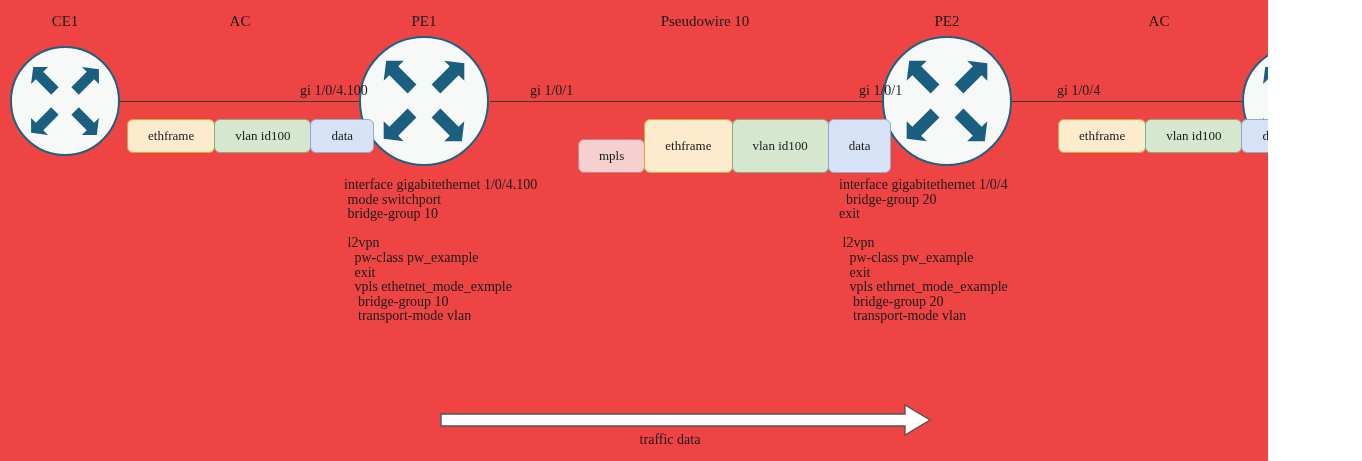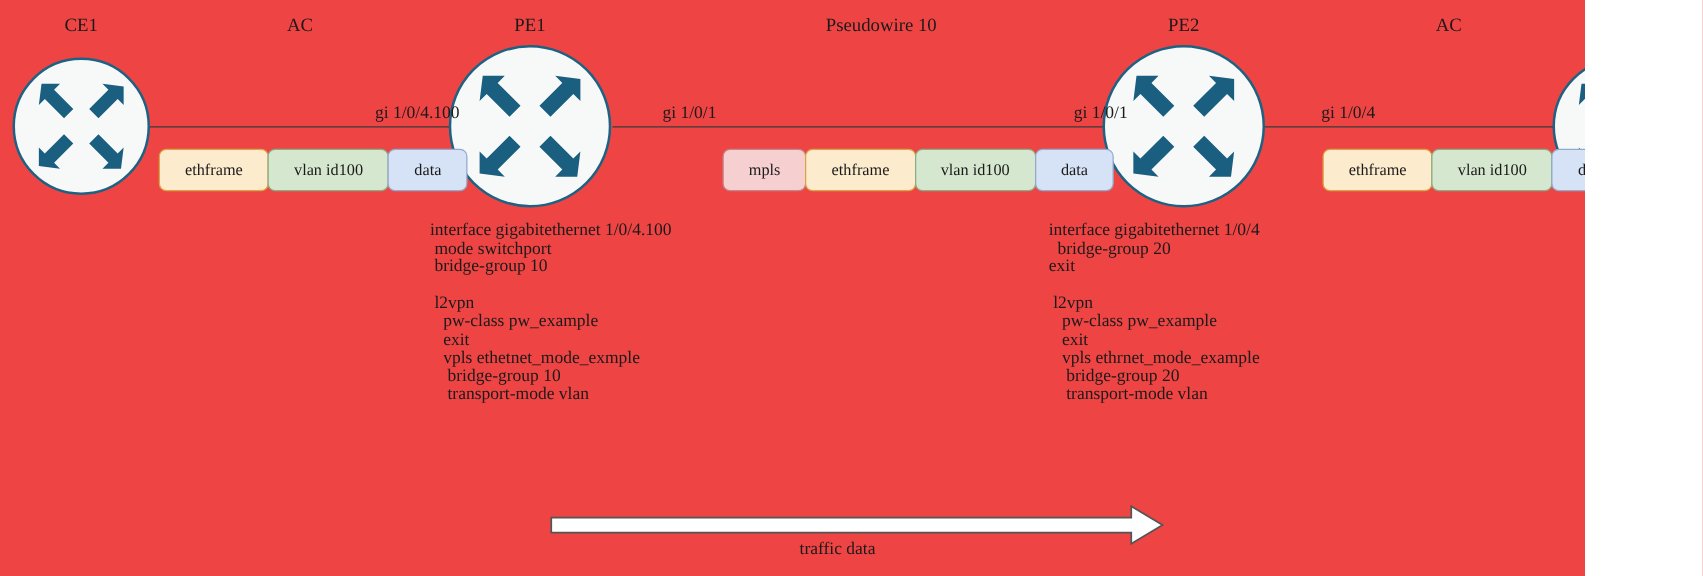--- a/index.html
+++ b/index.html
@@ -191,21 +191,21 @@
     <div class="packet-cell" style="background:#d6e7cf;border-color:#8aab84;margin-left:-1px;">
       <span class="l2">vlan id</span>
       <span class="l2">100</span>
     </div>
     <div class="packet-cell" style="background:#d6e2f5;border-color:#93a9cc;margin-left:-1px;">
       <span class="l2">data</span>
     </div>
   </div>
 
   <div class="packet-stack" style="left:578px; top:119px;">
-    <div class="packet-cell" style="background:#f6cfd0;border-color:#c4848a;">
+    <div class="packet-cell" style="background:#f6cfd0;border-color:#c4848a;margin-top:20px;">
       <span class="l2">mpls</span>
     </div>
     <div class="packet-cell" style="background:#fdebcd;border-color:#d9a441;margin-left:-1px;">
       <span class="l2">eth</span>
       <span class="l2">frame</span>
     </div>
     <div class="packet-cell" style="background:#d6e7cf;border-color:#8aab84;margin-left:-1px;">
       <span class="l2">vlan id</span>
       <span class="l2">100</span>
     </div>

